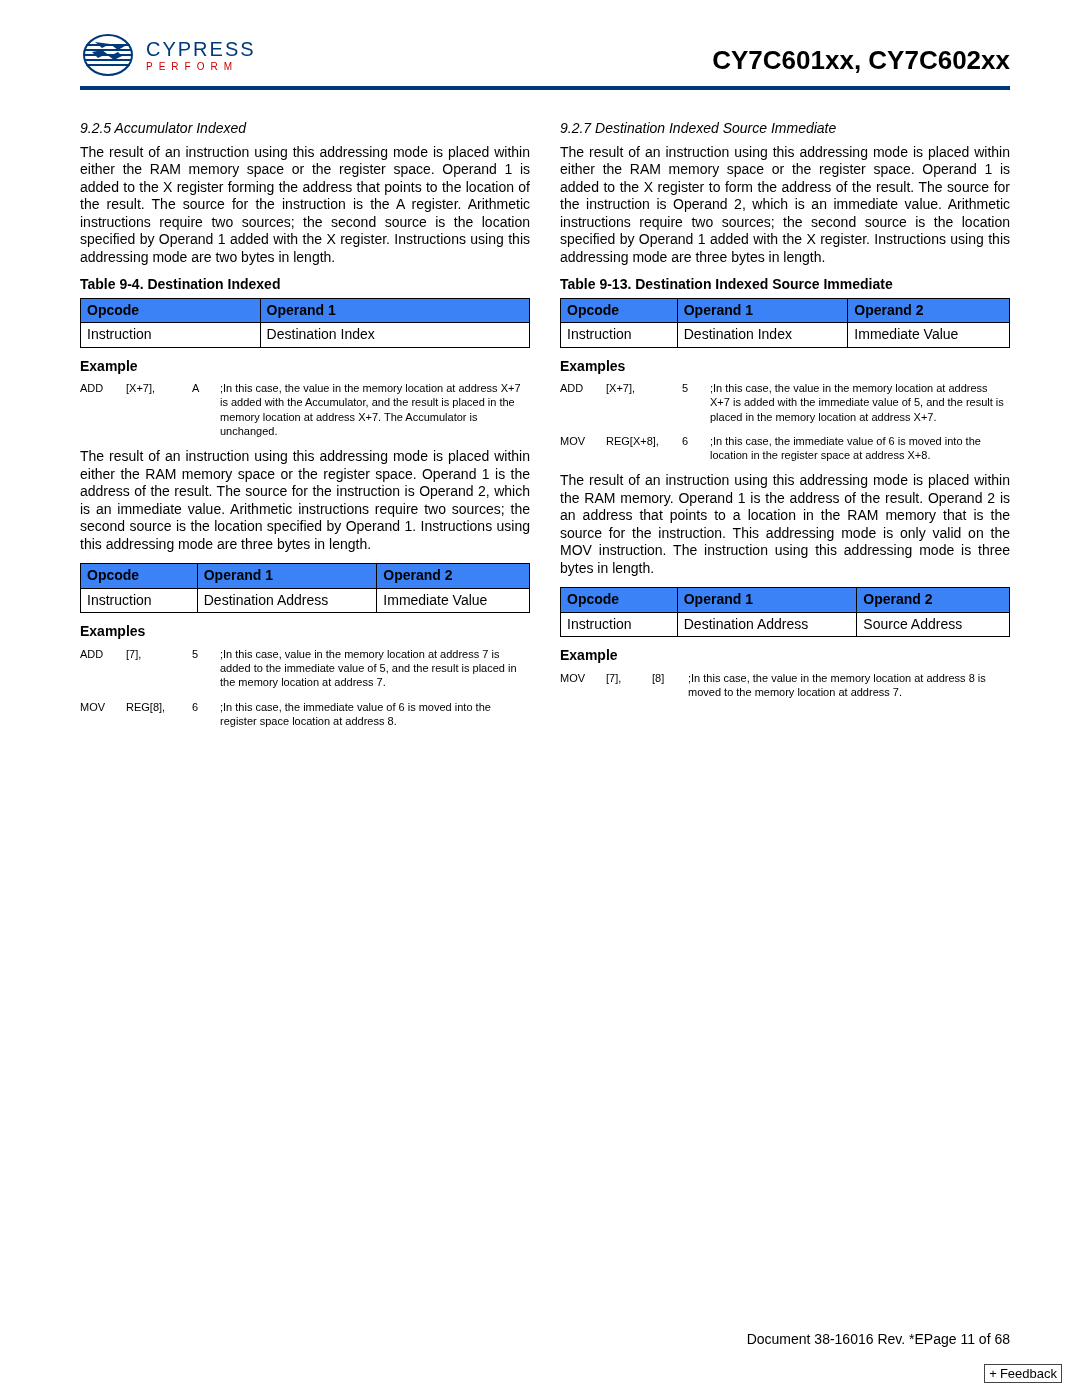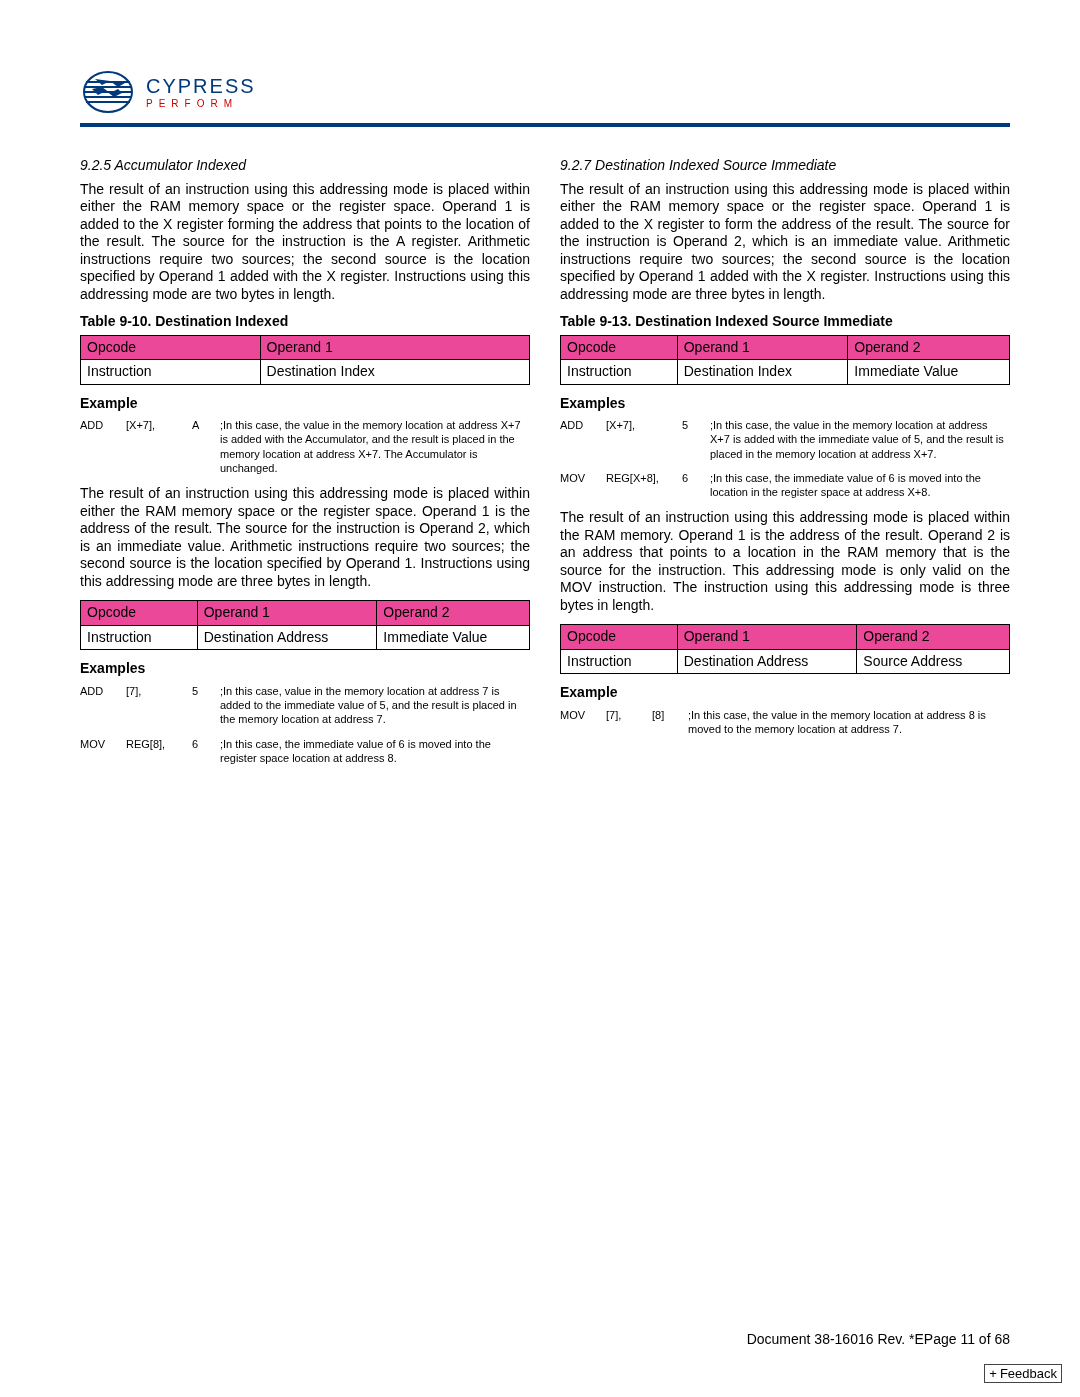--- a/index.html
+++ b/index.html
@@ -6,21 +6,20 @@
   body {
     font-family: Arial, Helvetica, sans-serif;
     background: #fff;
     width: 1080px;
     height: 1397px;
     position: relative;
     color: #000;
   }
   .page {
     padding: 30px 70px 0 80px;
-    margin-top: 37px;
   }
   .header {
     display: flex;
     justify-content: space-between;
     align-items: flex-end;
     border-bottom: 4px solid #003a7a;
     padding-bottom: 6px;
     margin-bottom: 30px;
   }
   .logo {
@@ -81,22 +80,22 @@
     width: 100%;
     margin-bottom: 10px;
     font-size: 14px;
   }
   table.optable th, table.optable td {
     border: 1px solid #000;
     padding: 3px 6px;
     text-align: left;
   }
   table.optable th {
-    background: #ec4899;
-    font-weight: normal;
+    background: #3b82f6;
+    font-weight: bold;
   }
   .example-label {
     font-weight: bold;
     font-size: 14px;
     margin: 6px 0;
   }
   .ex-row {
     display: flex;
     font-size: 11px;
     margin-bottom: 10px;
@@ -141,28 +140,29 @@
         <line x1="6" y1="15" x2="50" y2="15" stroke="#003a7a" stroke-width="2"></line>
         <line x1="6" y1="35" x2="50" y2="35" stroke="#003a7a" stroke-width="2"></line>
         <path d="M15 12 L22 18 L30 14 L38 20 L45 16" fill="#003a7a"></path>
         <polygon points="12,22 18,28 26,24 34,30 42,26 38,22 30,26 22,20" fill="#003a7a"></polygon>
       </svg>
       <div class="logo-text">
         <span class="logo-name">CYPRESS</span>
         <span class="logo-tag">PERFORM</span>
       </div>
     </div>
+    <div class="doc-title">CY7C601xx, CY7C602xx</div>
   </div>
 
   <div class="columns">
 
     <div class="col">
       <div class="section-heading">9.2.5  Accumulator Indexed</div>
       <div class="body-text">The result of an instruction using this addressing mode is placed within either the RAM memory space or the register space. Operand 1 is added to the X register forming the address that points to the location of the result. The source for the instruction is the A register. Arithmetic instructions require two sources; the second source is the location specified by Operand 1 added with the X register. Instructions using this addressing mode are two bytes in length.</div>
-      <div class="table-caption">Table 9-10.  Destination Indexed</div>
+      <div class="table-caption">Table 9-4.  Destination Indexed</div>
       <table class="optable">
         <tbody>
             <tr>
           <th style="width:40%">Opcode</th>
           <th>Operand 1</th>
         </tr>
         <tr>
           <td>Instruction</td>
           <td>Destination Index</td>
         </tr>

